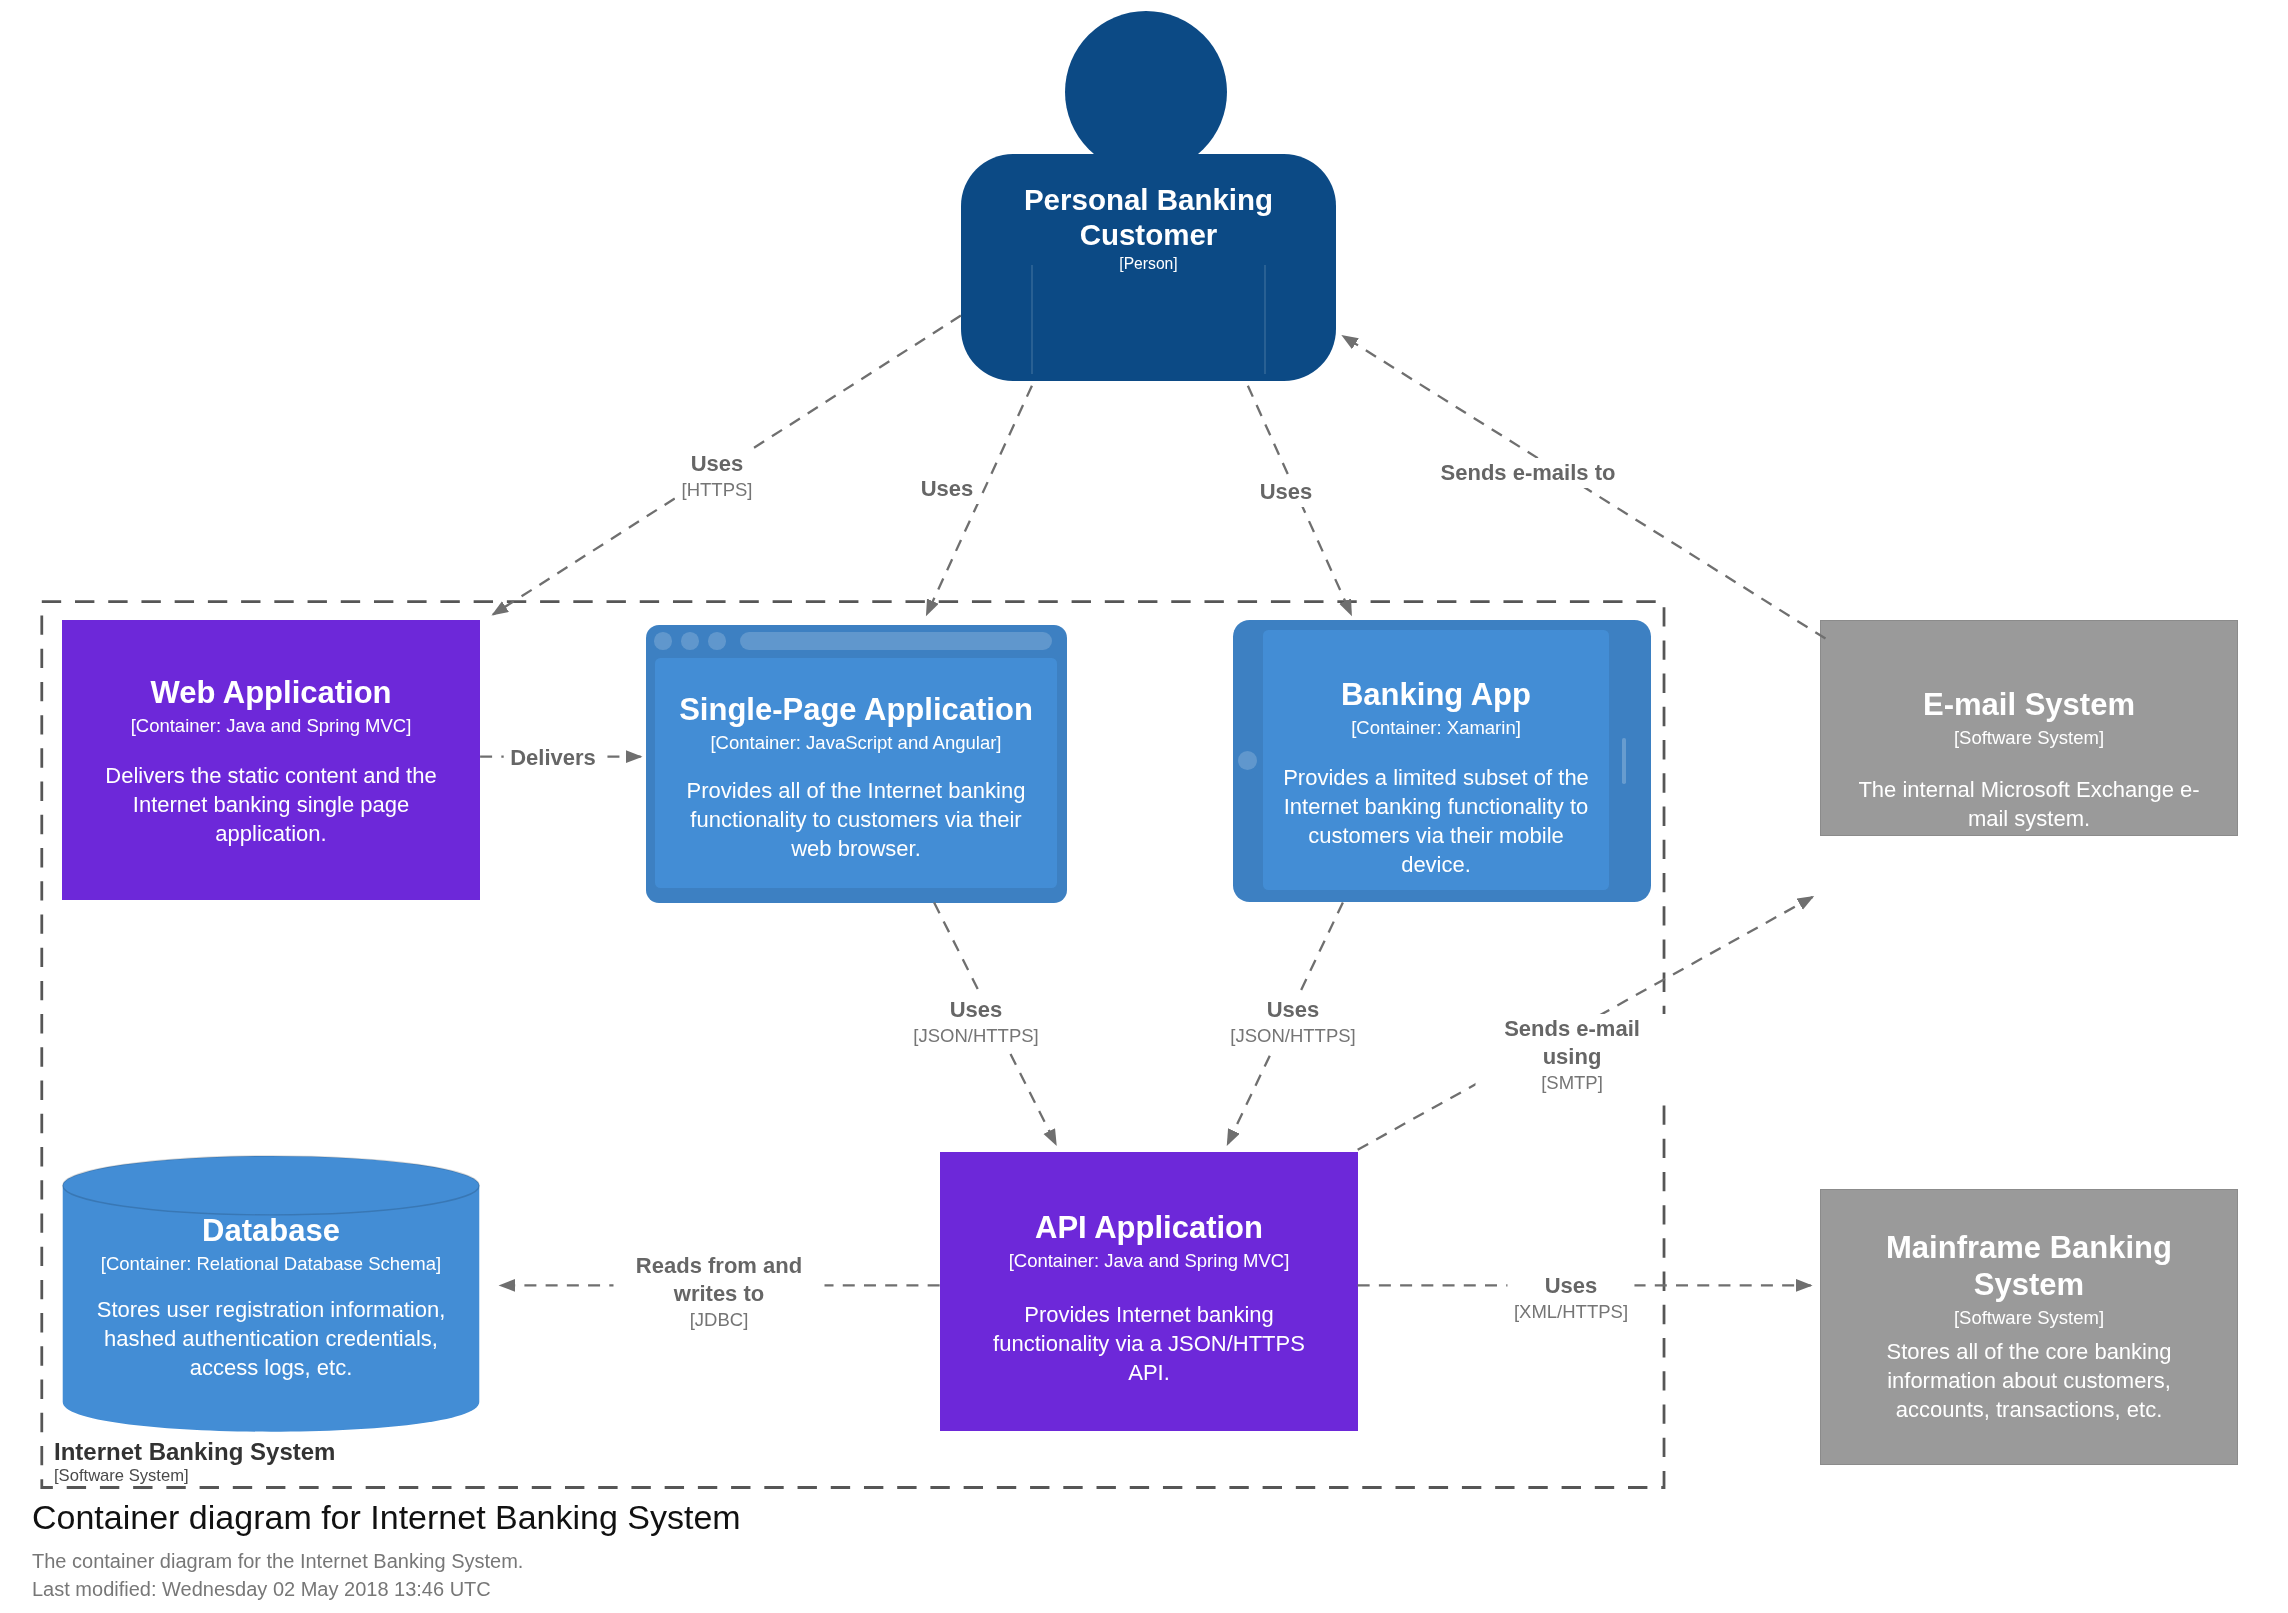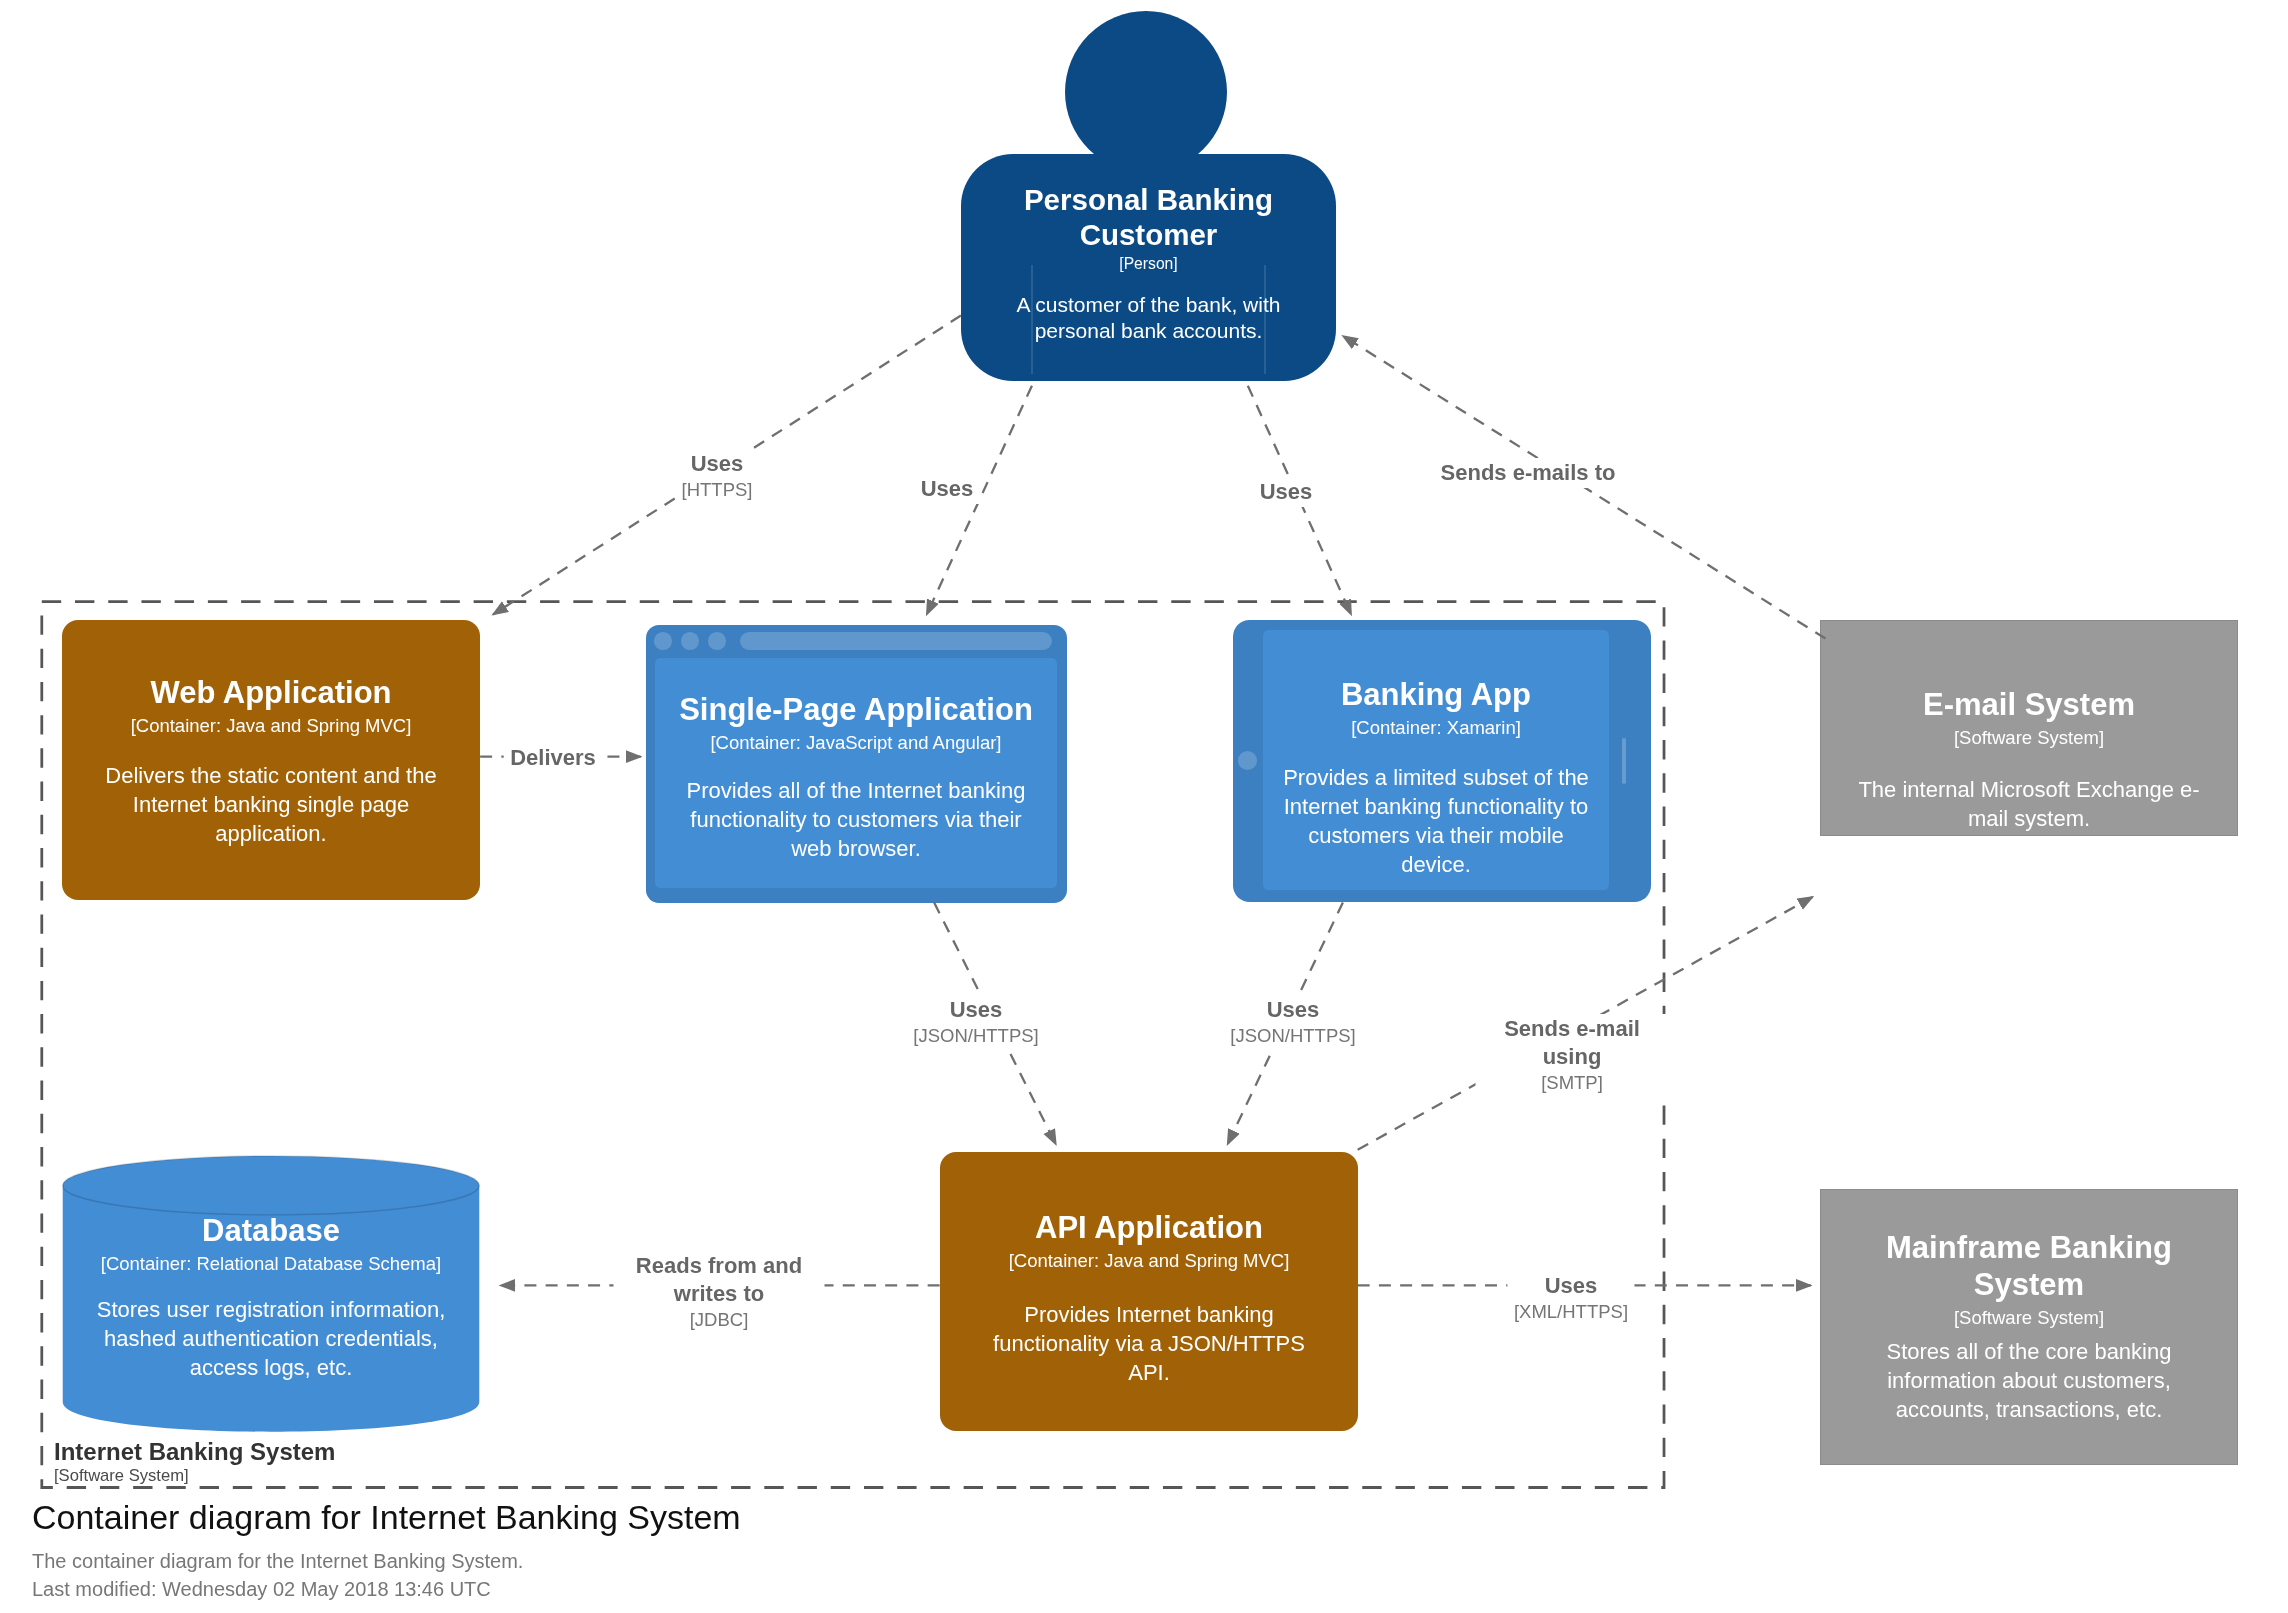--- a/index.html
+++ b/index.html
@@ -1,21 +1,21 @@
 <!DOCTYPE html>
 <html style="font-size:14.8px"><head>
 <meta charset="utf-8">
 <style>
   html,body{margin:0;padding:0;background:#ffffff;}
   body{width:2289px;height:1613px;position:relative;overflow:hidden;
        font-family:"Liberation Sans", sans-serif;}
   .abs{position:absolute;}
   
   .node{position:absolute;color:#fff;text-align:center;box-sizing:border-box;}
-  .blue{background:#a16207;border-radius:16px;}
+  .blue{background:#6d28d9;}
   .gray{background:#9a9a9a;border:1.8px solid #8b8b8b;}
   .node-title{font-weight:bold;font-size:31px;line-height:37px;}
   .node-meta{font-size:18.5px;line-height:23px;margin-top:2.8px;}
   .node-desc{font-size:22px;line-height:29px;}
   
   .person-head{position:absolute;left:1065px;top:11px;width:162px;height:162px;
                border-radius:50%;background:#0c4a85;}
   .person-body{position:absolute;left:961px;top:154px;width:375px;height:227px;
                border-radius:52px;background:#0c4a85;color:#fff;text-align:center;box-sizing:border-box;
                padding:28px 22px 0 22px;}
@@ -45,21 +45,20 @@
 </head>
 <body>
 
 <div>
   <div class="person-head"></div>
   <div class="person-body">
     <div class="arm" style="left:70px;"></div>
     <div class="arm" style="right:70px;"></div>
     <div class="node-title">Personal Banking Customer</div>
     <div class="node-meta">[Person]</div>
-    <div class="node-desc">A customer of the bank, with personal bank accounts.</div>
   </div>
 </div>
 
 <div class="node blue" style="left:62px;top:620px;width:418px;height:280px;padding:54px 29.5px 0 29.5px;">
   <div class="node-title">Web Application</div>
   <div class="node-meta">[Container: Java and Spring MVC]</div>
   <div class="node-desc" style="margin-top:24px;">Delivers the static content and the Internet banking single page application.</div>
 </div>
 
 <div>

